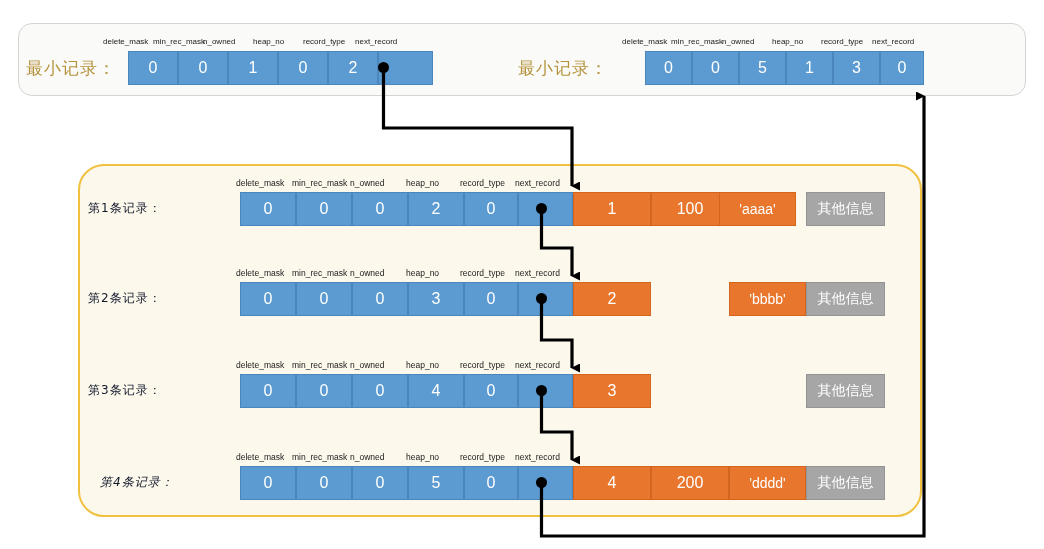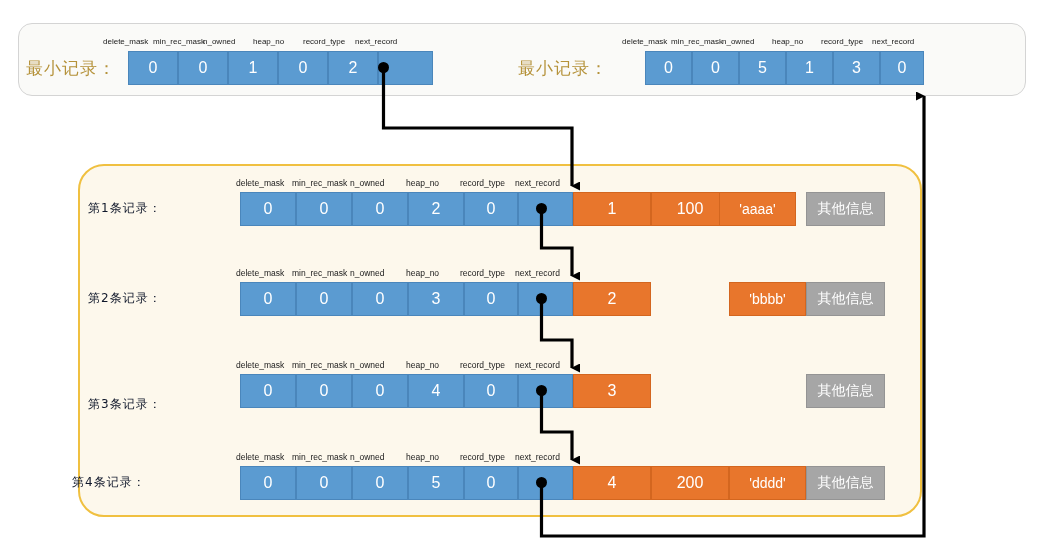--- a/index.html
+++ b/index.html
@@ -197,39 +197,39 @@
   <div class="cell blue" style="left:296px; top:282px; width:56px; height:34px;">0</div>
   <div class="cell blue" style="left:352px; top:282px; width:56px; height:34px;">0</div>
   <div class="cell blue" style="left:408px; top:282px; width:56px; height:34px;">3</div>
   <div class="cell blue" style="left:464px; top:282px; width:54px; height:34px;">0</div>
   <div class="cell blue" style="left:518px; top:282px; width:55px; height:34px;"></div>
   <div class="cell orange" style="left:573px; top:282px; width:78px; height:34px;">2</div>
   <div class="cell orange quoted" style="left:729px; top:282px; width:77px; height:34px;">'bbbb'</div>
   <div class="cell gray cn" style="left:806px; top:282px; width:79px; height:34px;">其他信息</div>
   <div class="dot" style="left:536px; top:293px;"></div>
 
-  <div class="cn-label-dark" style="left:88px; top:396px;">第3条记录：</div>
+  <div class="cn-label-dark" style="left:88px; top:382px;">第3条记录：</div>
   <div class="field-label" style="left:236px; top:360px; width:56px;">delete_mask</div>
   <div class="field-label" style="left:292px; top:360px; width:58px;">min_rec_mask</div>
   <div class="field-label" style="left:350px; top:360px; width:56px;">n_owned</div>
   <div class="field-label" style="left:406px; top:360px; width:56px;">heap_no</div>
   <div class="field-label" style="left:460px; top:360px; width:58px;">record_type</div>
   <div class="field-label" style="left:515px; top:360px; width:58px;">next_record</div>
 
   <div class="cell blue" style="left:240px; top:374px; width:56px; height:34px;">0</div>
   <div class="cell blue" style="left:296px; top:374px; width:56px; height:34px;">0</div>
   <div class="cell blue" style="left:352px; top:374px; width:56px; height:34px;">0</div>
   <div class="cell blue" style="left:408px; top:374px; width:56px; height:34px;">4</div>
   <div class="cell blue" style="left:464px; top:374px; width:54px; height:34px;">0</div>
   <div class="cell blue" style="left:518px; top:374px; width:55px; height:34px;"></div>
   <div class="cell orange" style="left:573px; top:374px; width:78px; height:34px;">3</div>
   <div class="cell gray cn" style="left:806px; top:374px; width:79px; height:34px;">其他信息</div>
   <div class="dot" style="left:536px; top:385px;"></div>
 
-  <div class="cn-label-dark" style="left:72px; top:474px;">第4条记录：</div>
+  <div class="cn-label-dark" style="left:100px; top:474px;font-style:italic;">第4条记录：</div>
   <div class="field-label" style="left:236px; top:452px; width:56px;">delete_mask</div>
   <div class="field-label" style="left:292px; top:452px; width:58px;">min_rec_mask</div>
   <div class="field-label" style="left:350px; top:452px; width:56px;">n_owned</div>
   <div class="field-label" style="left:406px; top:452px; width:56px;">heap_no</div>
   <div class="field-label" style="left:460px; top:452px; width:58px;">record_type</div>
   <div class="field-label" style="left:515px; top:452px; width:58px;">next_record</div>
 
   <div class="cell blue" style="left:240px; top:466px; width:56px; height:34px;">0</div>
   <div class="cell blue" style="left:296px; top:466px; width:56px; height:34px;">0</div>
   <div class="cell blue" style="left:352px; top:466px; width:56px; height:34px;">0</div>

